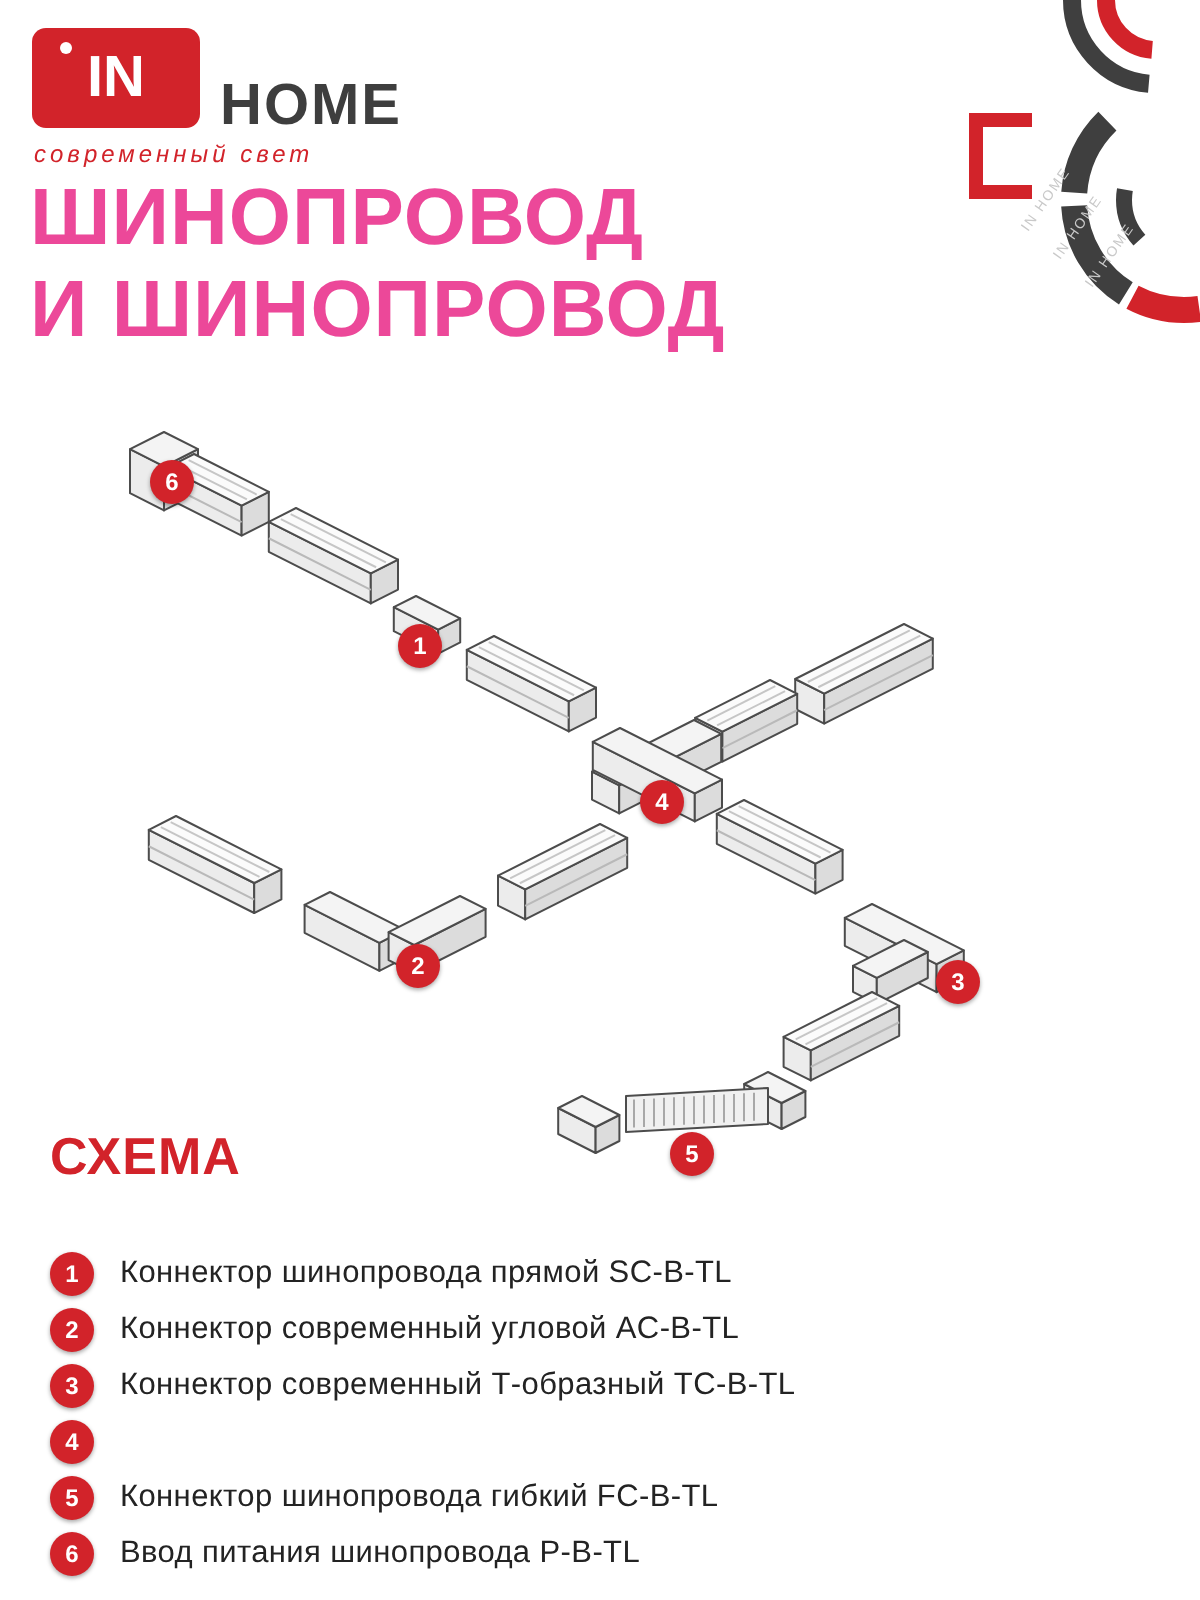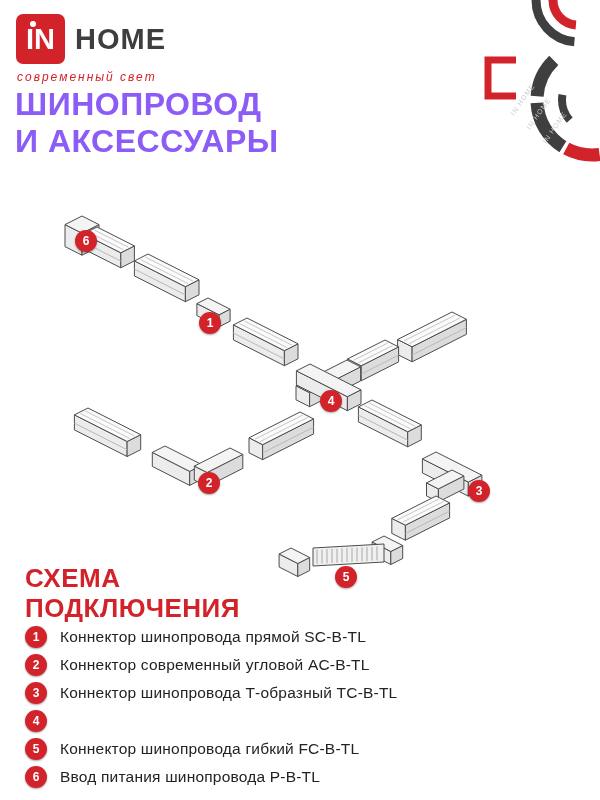--- a/index.html
+++ b/index.html
@@ -2,30 +2,30 @@
 <html style="--red: #d2232a;"><head>
 <meta charset="utf-8">
 <style>
   html,body{margin:0;padding:0;background:#fff;}
   body{width:600px;height:800px;overflow:hidden;
        font-family:"Liberation Sans","DejaVu Sans",sans-serif;}
   .page{position:relative;width:600px;height:800px;background:#fff;}
 
   
   .logo-row{position:absolute;left:16px;top:14px;display:flex;align-items:flex-start;z-index:3;}
-  .logo-box{width:49px;height:50px;background:var(--red);border-radius:7px;position:relative;
+  .logo-box{width:84px;height:50px;background:var(--red);border-radius:7px;position:relative;
             display:flex;align-items:center;justify-content:center;}
   .logo-in{color:#fff;font-weight:800;font-size:29px;letter-spacing:0;}
   .logo-dot{position:absolute;left:14px;top:7px;width:6px;height:6px;border-radius:50%;background:#fff;}
-  .logo-home{font-size:29px;font-weight:800;color:#3e3e3e;margin-left:10px;margin-top:9px;letter-spacing:1px;}
+  .logo-home{font-size:29px;font-weight:800;color:#3e3e3e;margin-left:10px;margin-top:23px;letter-spacing:1px;}
   .logo-tagline{position:absolute;left:17px;top:70px;color:var(--red);z-index:3;
             font-family:Liberation Sans, sans-serif;font-style:italic;
             font-size:12px;letter-spacing:2px;white-space:nowrap;}
 
-  .page-title{position:absolute;left:15px;top:86px;font-size:32px;font-weight:800;color:#8b5cf6;
+  .page-title{position:absolute;left:15px;top:86px;font-size:40px;font-weight:800;color:#ec4899;
               line-height:1.15;letter-spacing:.5px;z-index:3;}
 
   .deco{position:absolute;left:410px;top:0;z-index:1;}
 
   #diagram{position:absolute;left:0;top:180px;z-index:1;}
 
   .marker{position:absolute;z-index:4;transform:translate(-50%,-50%);}
   .badge{width:22px;height:22px;border-radius:50%;background:var(--red);color:#fff;
          font-size:12px;font-weight:700;display:flex;align-items:center;justify-content:center;
          box-shadow:0 1px 2px rgba(0,0,0,.35);flex:none;}
@@ -60,21 +60,21 @@
     <circle cx="182" cy="100" r="55" fill="none" stroke="#d2232a" stroke-width="13" pathLength="360" stroke-dasharray="36 324" stroke-dashoffset="-82"></circle>
     <circle cx="182" cy="100" r="30" fill="none" stroke="#3f3f3f" stroke-width="8" pathLength="360" stroke-dasharray="52 308" stroke-dashoffset="-138"></circle>
     <path d="M106 60 H78 V96 H106" fill="none" stroke="#d2232a" stroke-width="7"></path>
     <text x="104" y="116" font-size="7" fill="#c9c9c9" letter-spacing="1" transform="rotate(-55 104 116)">IN HOME</text>
     <text x="120" y="130" font-size="7" fill="#c9c9c9" letter-spacing="1" transform="rotate(-55 120 130)">IN HOME</text>
     <text x="136" y="144" font-size="7" fill="#c9c9c9" letter-spacing="1" transform="rotate(-55 136 144)">IN HOME</text>
   </svg>
 
   <div class="page-title">
     <div>ШИНОПРОВОД</div>
-    <div>И АКСЕССУАРЫ</div>
+    <div>И ШИНОПРОВОД</div>
   </div>
 
   <svg id="diagram" width="600" height="412" viewBox="0 180 600 412">
       <g>
         <polygon points="65.0,224.6 82.0,233.2 82.0,255.2 65.0,246.6" fill="#ececec" stroke="#4c4c4c" stroke-width="1" stroke-linejoin="round"></polygon>
         <polygon points="99.0,224.6 82.0,233.2 82.0,255.2 99.0,246.6" fill="#dcdcdc" stroke="#4c4c4c" stroke-width="1" stroke-linejoin="round"></polygon>
         <polygon points="82.0,216.0 99.0,224.6 82.0,233.2 65.0,224.6" fill="#f4f4f4" stroke="#4c4c4c" stroke-width="1" stroke-linejoin="round"></polygon>
       </g>
       <g>
         <polygon points="83.4,233.9 120.8,252.8 120.8,267.8 83.4,248.9" fill="#ececec" stroke="#4c4c4c" stroke-width="1" stroke-linejoin="round"></polygon>
@@ -215,35 +215,34 @@
       <div class="marker badge" style="left: 210px; top: 323px;">1</div>
       <div class="marker badge" style="left: 209px; top: 483px;">2</div>
       <div class="marker badge" style="left: 479px; top: 491px;">3</div>
       <div class="marker badge" style="left: 331px; top: 401px;">4</div>
       <div class="marker badge" style="left: 346px; top: 577px;">5</div>
       <div class="marker badge" style="left: 86px; top: 241px;">6</div>
     </div>
 
   <div class="section-title">
     <div>СХЕМА</div>
-    <div>ПОДКЛЮЧЕНИЯ</div>
   </div>
 
   <div class="legend">
       <div class="legend-row">
         <span class="badge">1</span>
         <span class="legend-text">Коннектор шинопровода прямой SC-B-TL</span>
       </div>
       <div class="legend-row">
         <span class="badge">2</span>
         <span class="legend-text">Коннектор современный угловой AC-B-TL</span>
       </div>
       <div class="legend-row">
         <span class="badge">3</span>
-        <span class="legend-text">Коннектор шинопровода Т-образный TC-B-TL</span>
+        <span class="legend-text">Коннектор современный Т-образный TC-B-TL</span>
       </div>
       <div class="legend-row">
         <span class="badge">4</span>
       </div>
       <div class="legend-row">
         <span class="badge">5</span>
         <span class="legend-text">Коннектор шинопровода гибкий FC-B-TL</span>
       </div>
       <div class="legend-row">
         <span class="badge">6</span>

